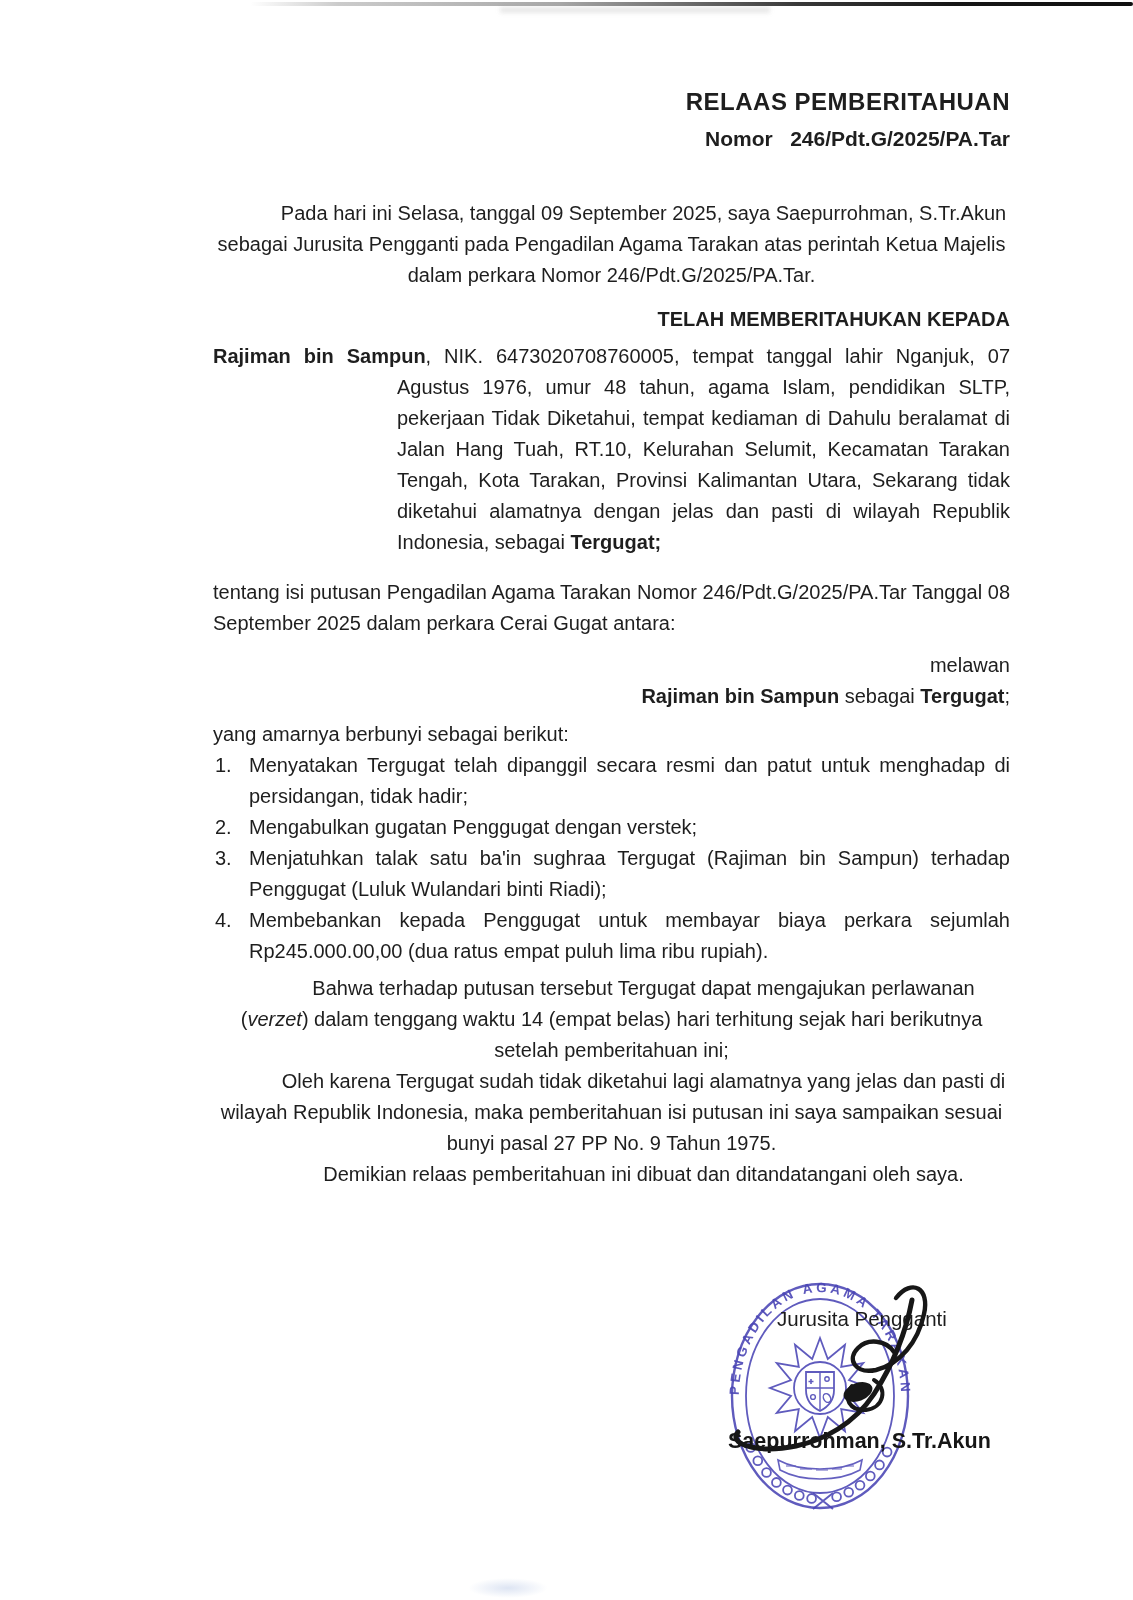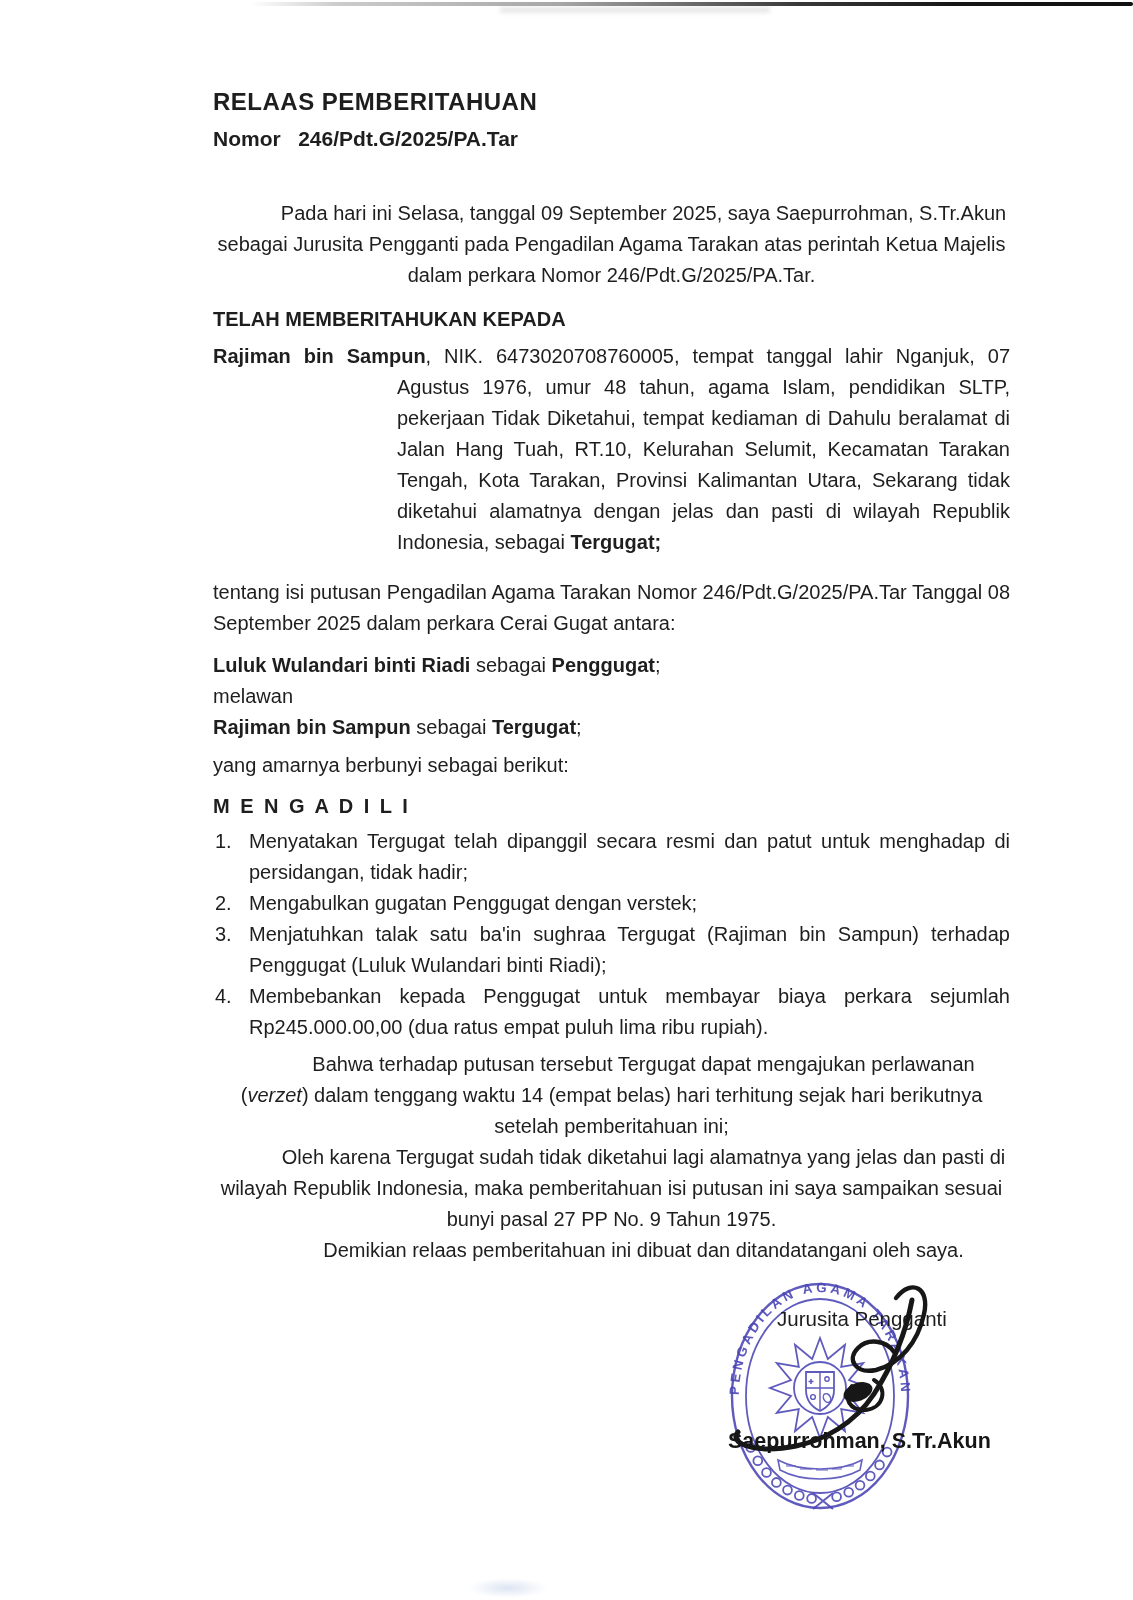--- a/index.html
+++ b/index.html
@@ -22,21 +22,21 @@
   }
   .scan-smudge-bottom{
     position:absolute;left:468px;top:1578px;width:80px;height:20px;
     background:radial-gradient(ellipse at center, rgba(180,196,228,.45) 0%, rgba(180,196,228,0) 70%);
   }
   
   .content{
     position:absolute;left:213px;top:86px;width:797px;
     font-size:20px;line-height:31px;
   }
-  .center{text-align:left;}
+  .center{text-align:right;}
   .justify{text-align:justify;}
   p{margin:0;}
   .title{font-size:24px;font-weight:bold;letter-spacing:.5px;margin:0 0 6px 0;}
   .nomor{white-space:pre;font-size:21px;margin:0 0 44px 0;font-weight:bold;}
   .indent{text-indent:64px;text-align:center;}
   .heading{font-weight:bold;margin:13px 0 6px 0;}
   .hanging{padding-left:184px;text-indent:-184px;text-align:justify;}
   .about{margin-top:19px;}
   .party-line{margin-top:0;}
   .parties{margin-top:11px;}
@@ -70,28 +70,26 @@
 
   <p class="justify indent">Pada hari ini Selasa, tanggal 09 September 2025, saya Saepurrohman, S.Tr.Akun sebagai Jurusita Pengganti pada Pengadilan Agama Tarakan atas perintah Ketua Majelis dalam perkara Nomor 246/Pdt.G/2025/PA.Tar.</p>
 
   <p class="heading center">TELAH MEMBERITAHUKAN KEPADA</p>
 
   <p class="hanging"><b>Rajiman bin Sampun</b><span>, NIK. 6473020708760005, tempat tanggal lahir Nganjuk, 07 Agustus 1976, umur 48 tahun, agama Islam, pendidikan SLTP, pekerjaan Tidak Diketahui, tempat kediaman di Dahulu beralamat di Jalan Hang Tuah, RT.10, Kelurahan Selumit, Kecamatan Tarakan Tengah, Kota Tarakan, Provinsi Kalimantan Utara, Sekarang tidak diketahui alamatnya dengan jelas dan pasti di wilayah Republik Indonesia, sebagai </span><b>Tergugat;</b></p>
 
   <p class="justify about">tentang isi putusan Pengadilan Agama Tarakan Nomor 246/Pdt.G/2025/PA.Tar Tanggal 08 September 2025  dalam perkara Cerai Gugat antara:</p>
 
   <div class="parties">
-    <p class="center party-line"><b>Luluk Wulandari binti Riadi</b><span> sebagai </span><b>Penggugat</b><span>;</span></p>
     <p class="center party-line">melawan</p>
     <p class="center party-line"><b>Rajiman bin Sampun</b><span> sebagai </span><b>Tergugat</b><span>;</span></p>
   </div>
 
   <p class="amar-lead">yang amarnya berbunyi sebagai berikut:</p>
 
-  <p class="mengadili center">M E N G A D I L I</p>
 
   <div>
     <div class="li">
       <span class="num">1.</span>
       <span>Menyatakan Tergugat telah dipanggil secara resmi dan patut untuk menghadap di persidangan, tidak hadir;</span>
     </div>
     <div class="li">
       <span class="num">2.</span>
       <span>Mengabulkan gugatan Penggugat dengan verstek;</span>
     </div>

